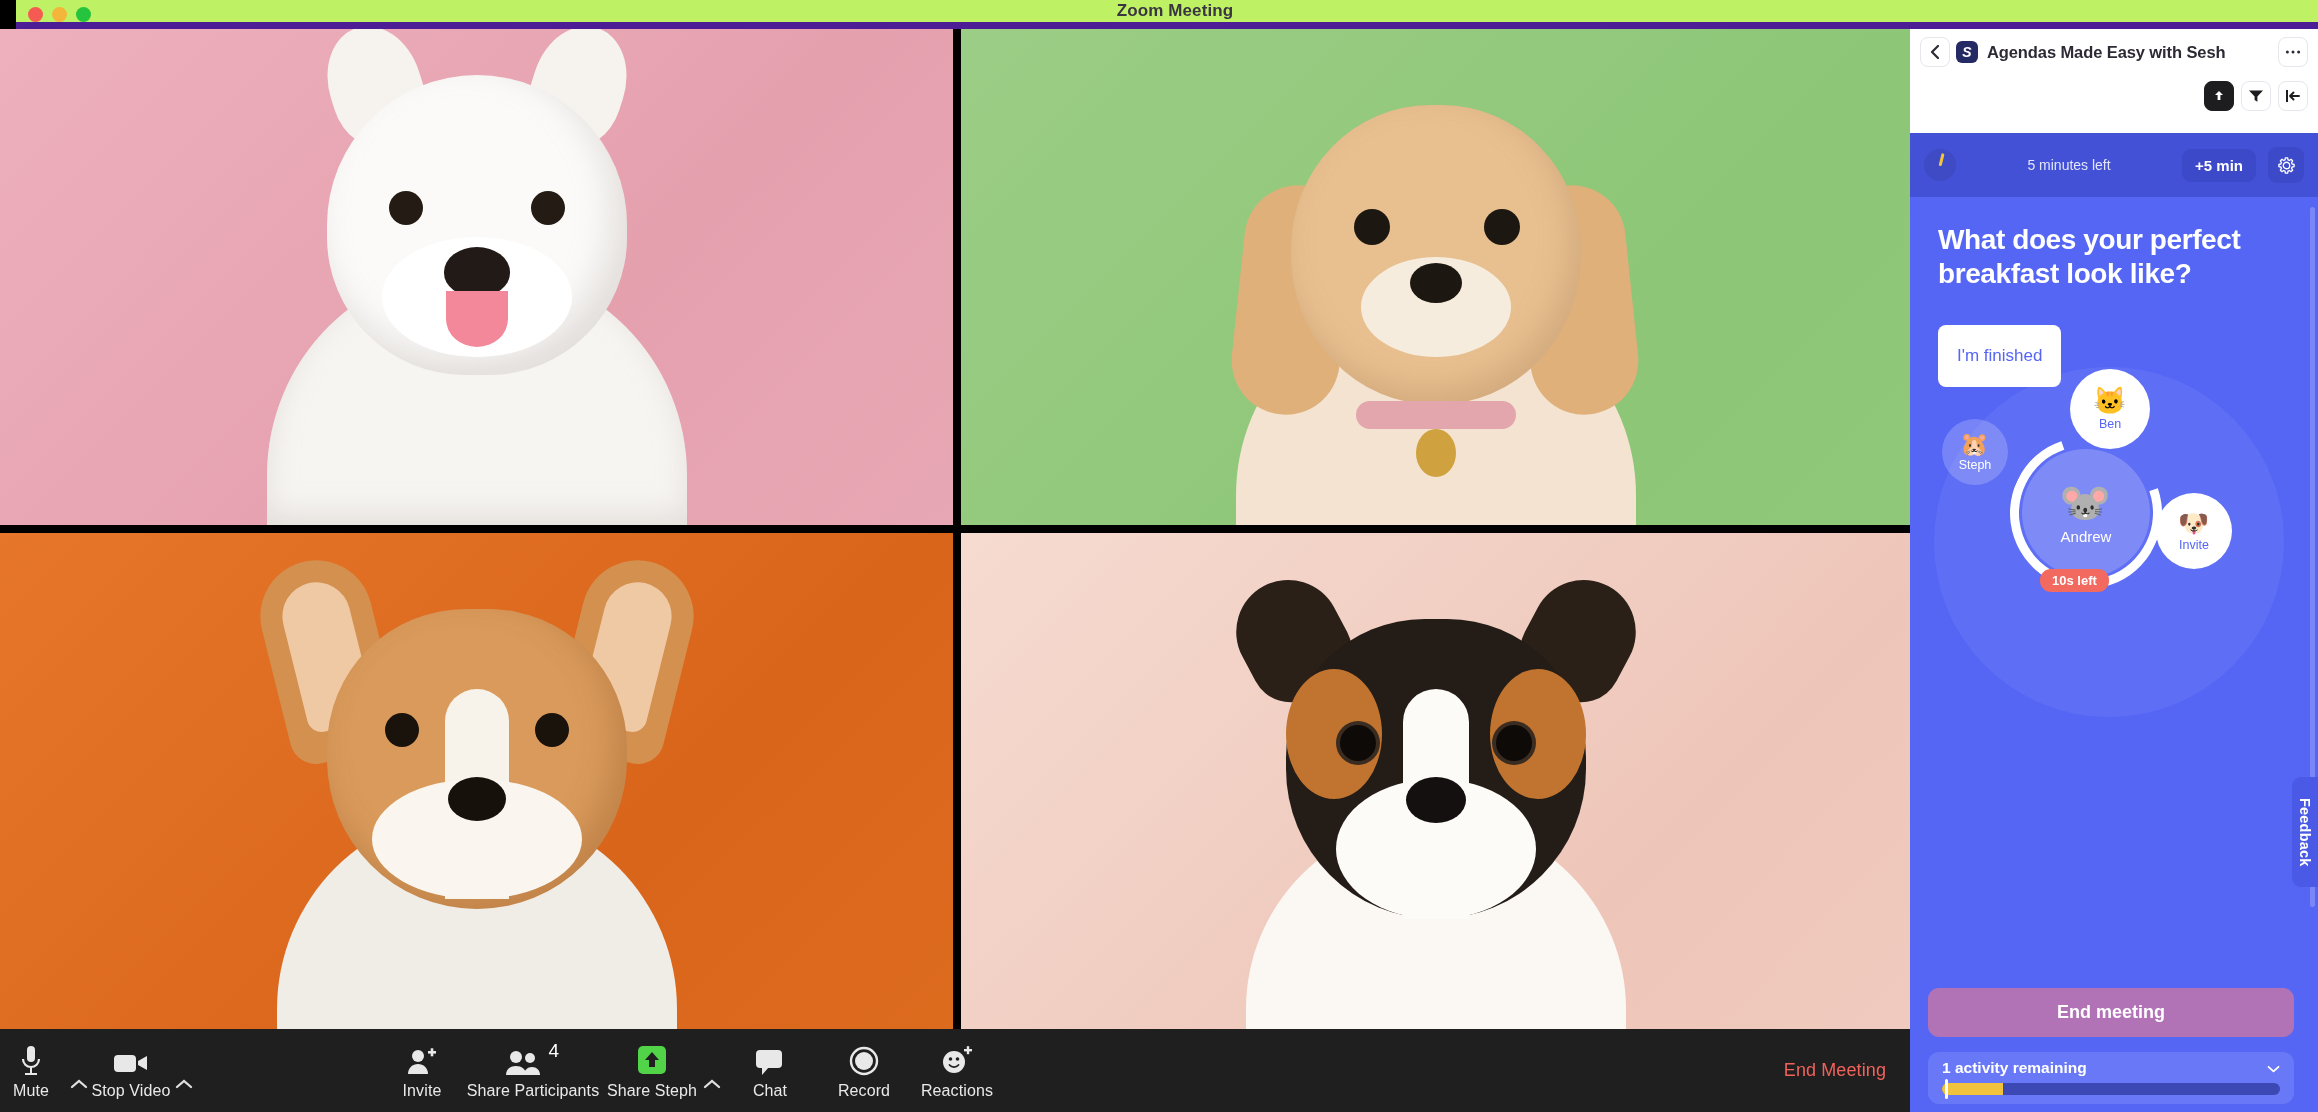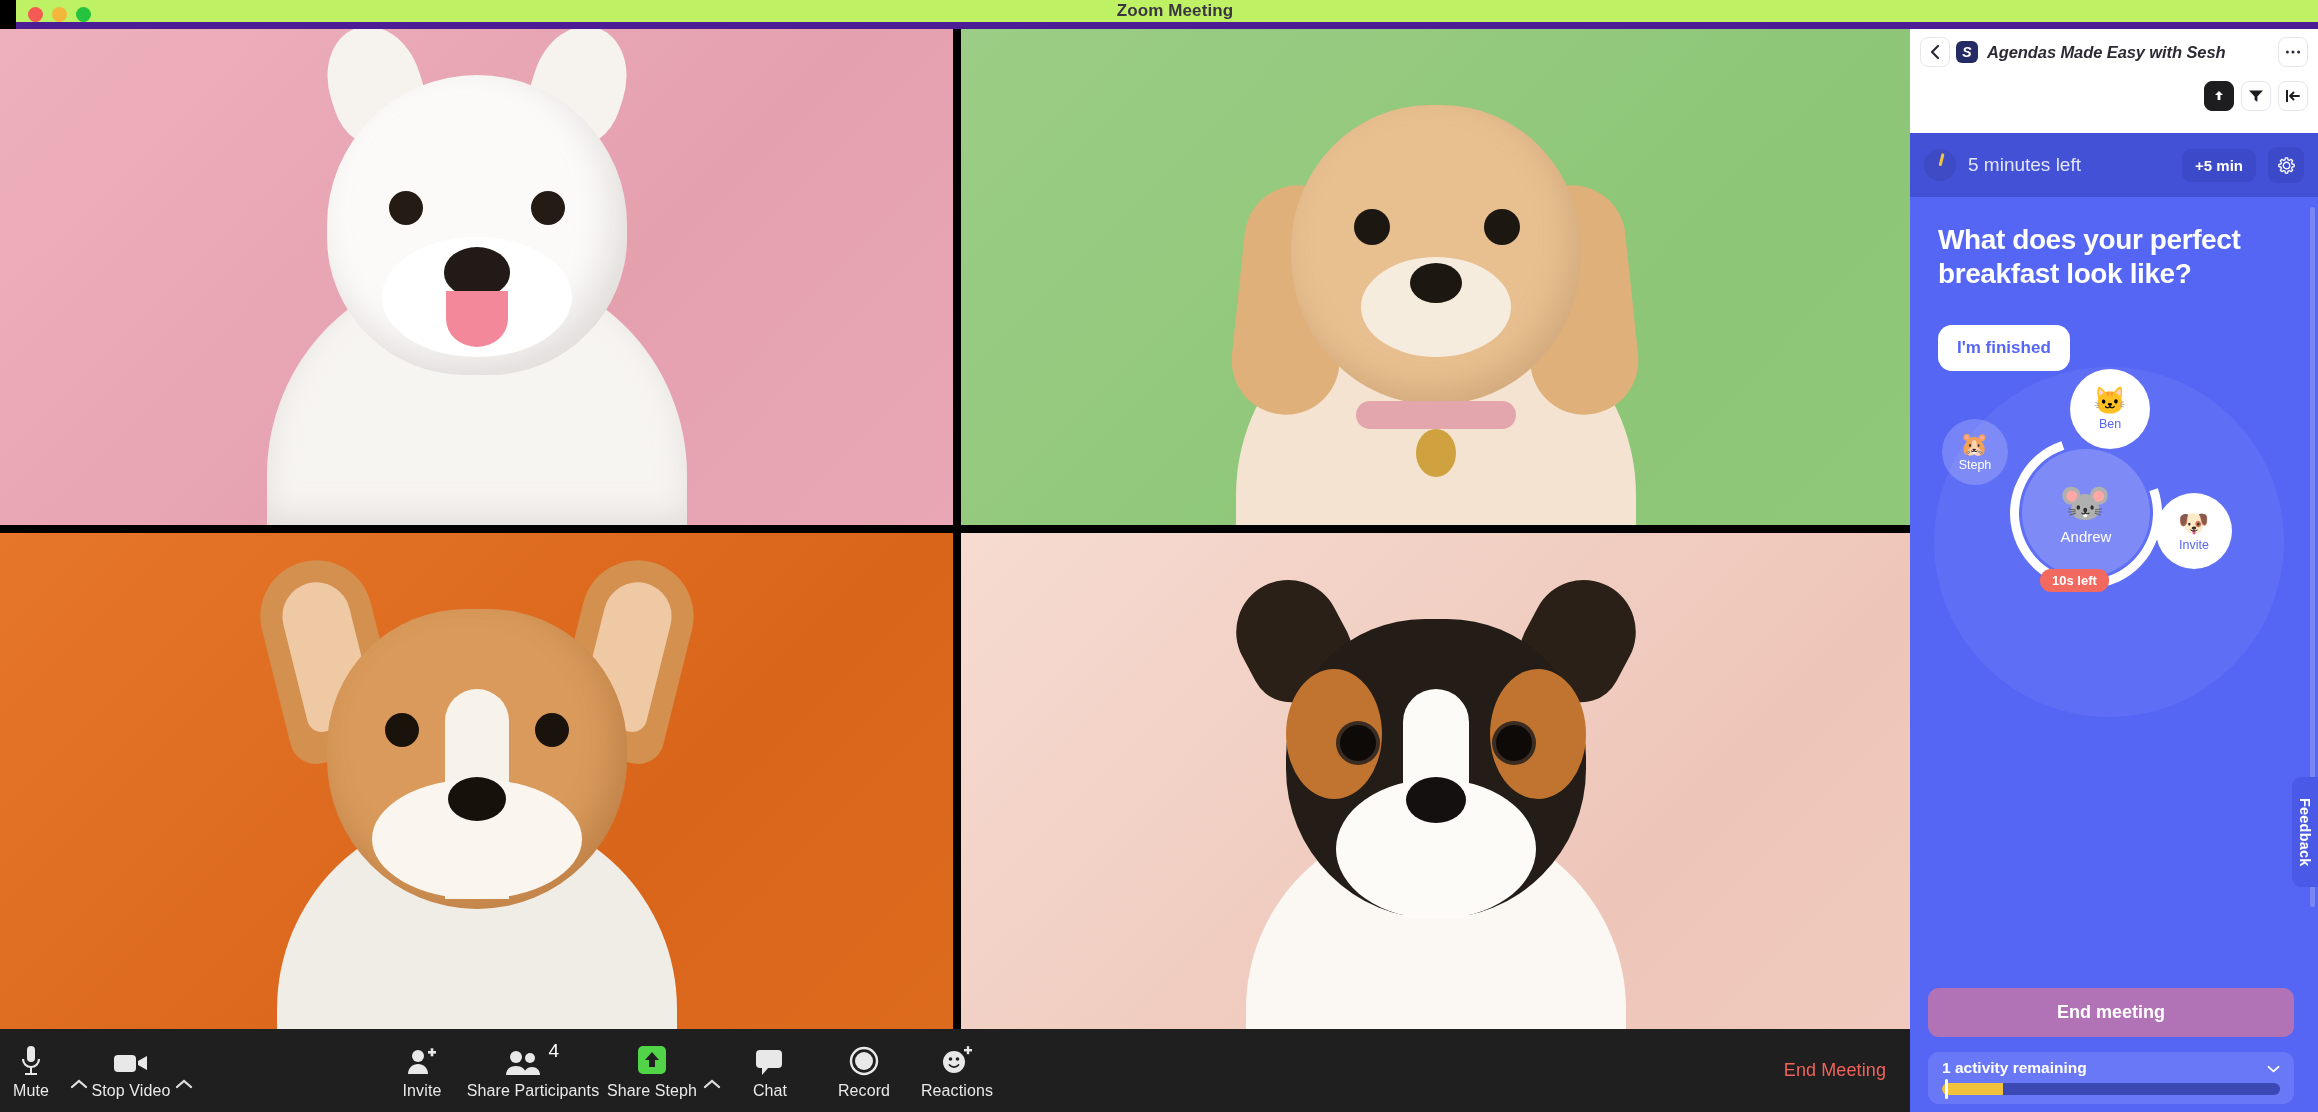--- a/index.html
+++ b/index.html
@@ -161,53 +161,53 @@
   .ph-row{ position:absolute; left:0; top:0; width:408px; height:46px; display:flex; align-items:center; padding:0 10px; }
   .iconbtn{
     width:30px; height:30px; border-radius:8px; border:1px solid #e6e6ec; background:#fff;
     display:flex; align-items:center; justify-content:center; cursor:pointer; flex:0 0 auto;
   }
   .sesh-logo{
     width:22px; height:22px; border-radius:6px; background:#242a63;
     display:flex; align-items:center; justify-content:center;
     color:#fff; font-size:14px; font-weight:bold; font-style:italic; margin:0 9px 0 6px; flex:0 0 auto;
   }
-  .panel-title{ font-size:16.5px; font-weight:bold; color:#2d2a35; flex:1 1 auto; letter-spacing:-.1px;font-style:italic; }
+  .panel-title{ font-size:16.5px; font-weight:bold; color:#2d2a35; flex:1 1 auto; letter-spacing:-.1px; }
   .ph-row2{ position:absolute; right:10px; top:52px; display:flex; gap:7px; }
   .iconbtn.dark{ background:#1d1d1f; border-color:#1d1d1f; }
 
   .timerbar{
     position:absolute; left:0; top:104px; width:408px; height:64px; background:#4351d6;
     display:flex; align-items:center; padding:0 14px; gap:12px;
   }
   .timer-dial{
     width:32px; height:32px; border-radius:50%; background:#3e4bc4; position:relative; flex:0 0 auto;
   }
   .timer-dial .hand{
     position:absolute; left:50%; top:4px; width:3px; height:13px; background:#f2c53d;
     transform-origin:bottom center; transform:translateX(-50%) rotate(14deg); border-radius:2px;
   }
-  .timer-text{ font-size:19px; color:#e2e5fb; flex:1 1 auto; }
+  .timer-text{ font-size:14px; color:#e2e5fb; flex:1 1 auto;text-align:center; }
   .pill{
     background:#3c49c9; color:#fff; border-radius:9px; font-size:15px; font-weight:bold;
     padding:8px 13px; cursor:pointer; flex:0 0 auto;
   }
   .gearbtn{
     width:36px; height:36px; border-radius:9px; background:#3c49c9;
     display:flex; align-items:center; justify-content:center; cursor:pointer; flex:0 0 auto;
   }
 
   .panel-body{ position:absolute; left:0; top:168px; width:482px; height:715px; }
   .question{
     position:absolute; left:28px; top:26px; width:330px;
     font-size:28px; font-weight:bold; color:#fff; line-height:1.22; letter-spacing:-.4px;
   }
   .finish-btn{
     position:absolute; left:28px; top:128px; background:#fff; color:#5566f5;
-    border-radius:14px; font-size:17px; font-weight:bold; padding:13px 19px; cursor:pointer;
+    border-radius:8px; font-size:17px; font-weight:normal; padding:21px 19px; cursor:pointer;
   }
 
   .bubble-stage{ position:absolute; left:0; top:160px; width:408px; height:430px; }
   .halo{
     position:absolute; left:24px; top:10px; width:350px; height:350px;
     border-radius:50%; background:rgba(255,255,255,.055);
   }
   .bub{
     position:absolute; border-radius:50%; display:flex; flex-direction:column;
     align-items:center; justify-content:center; cursor:pointer;

